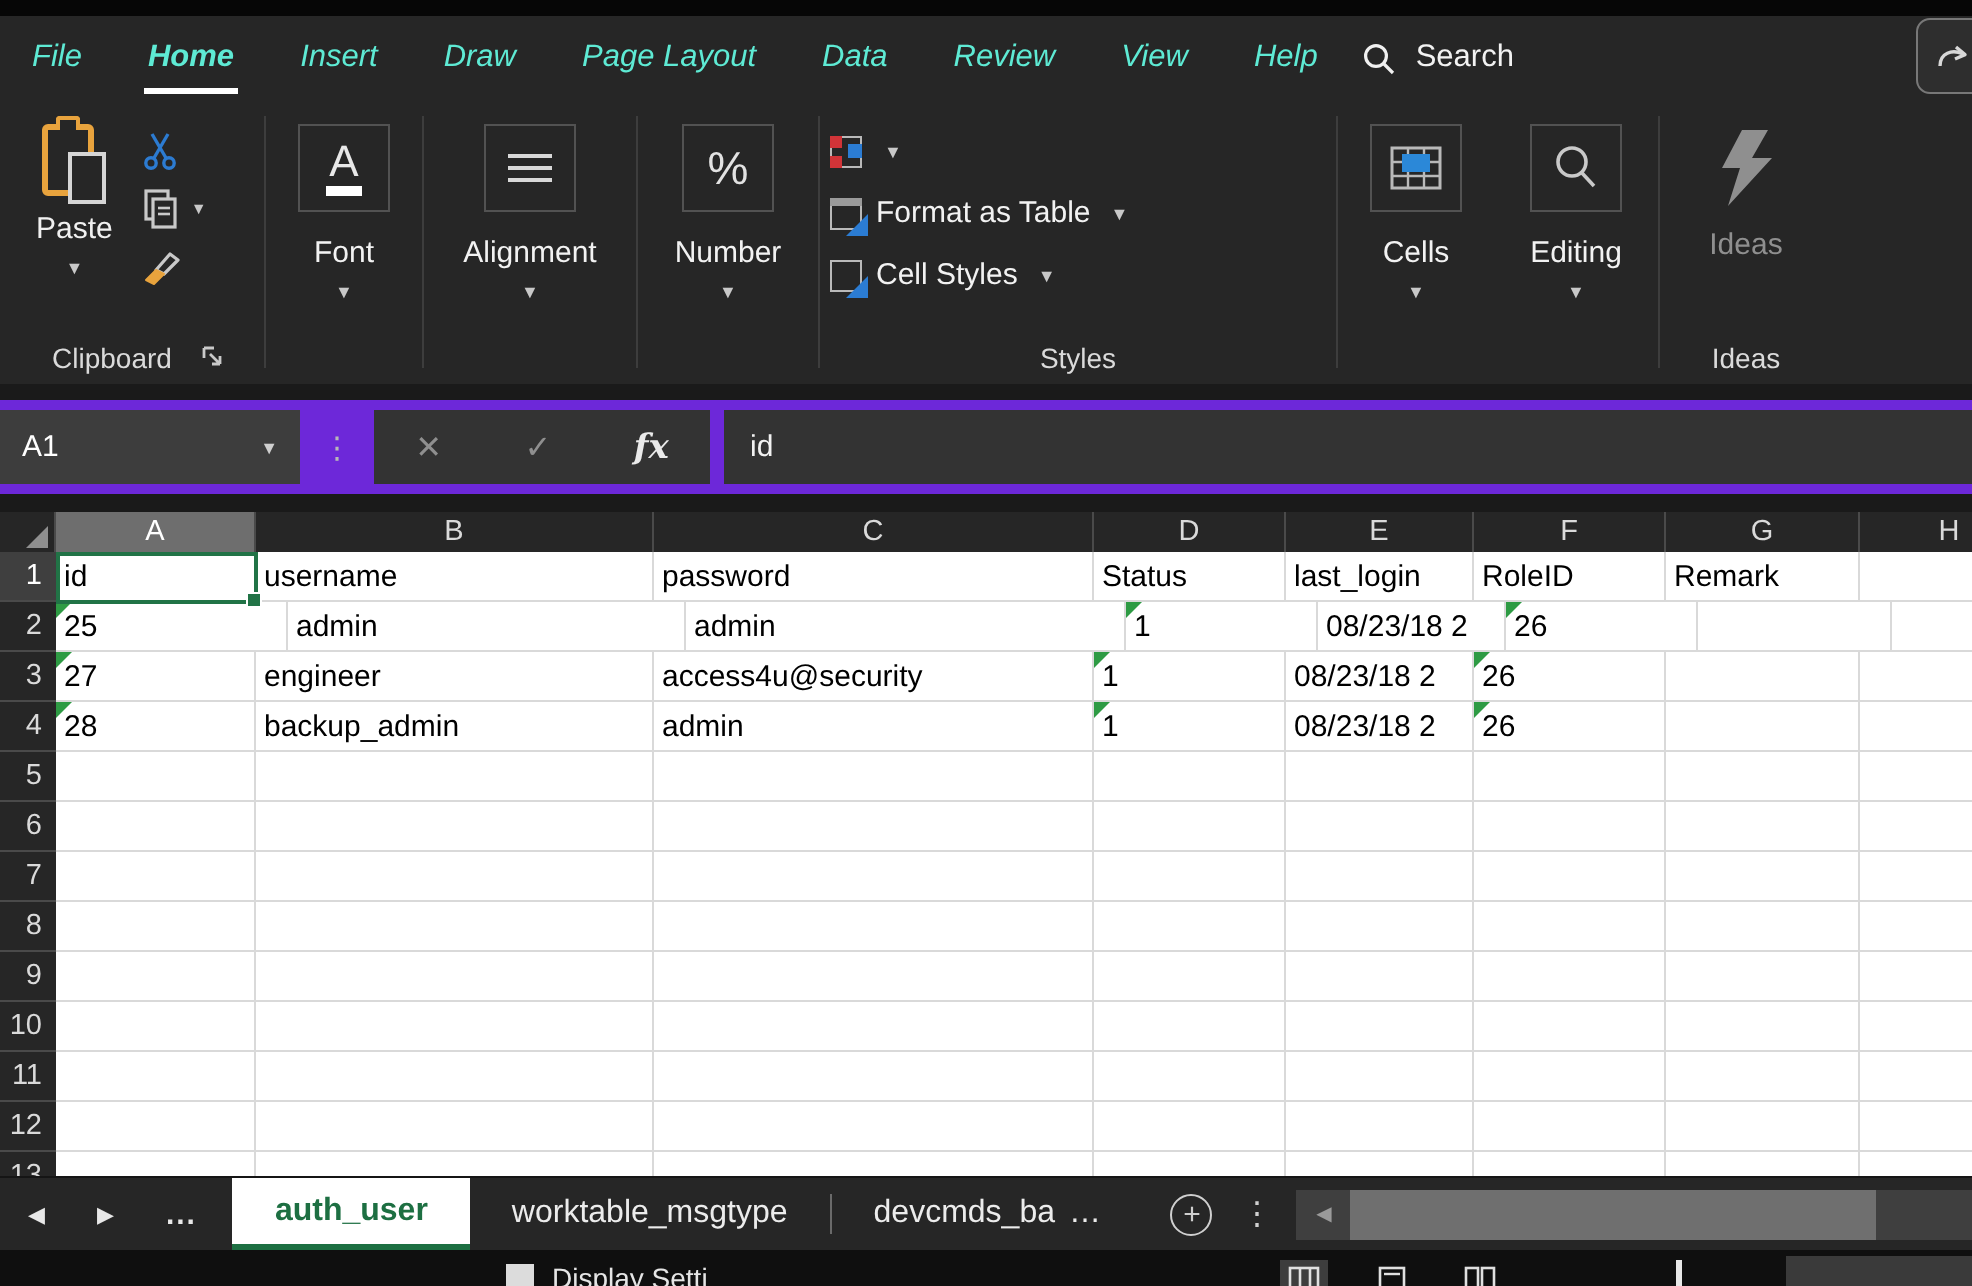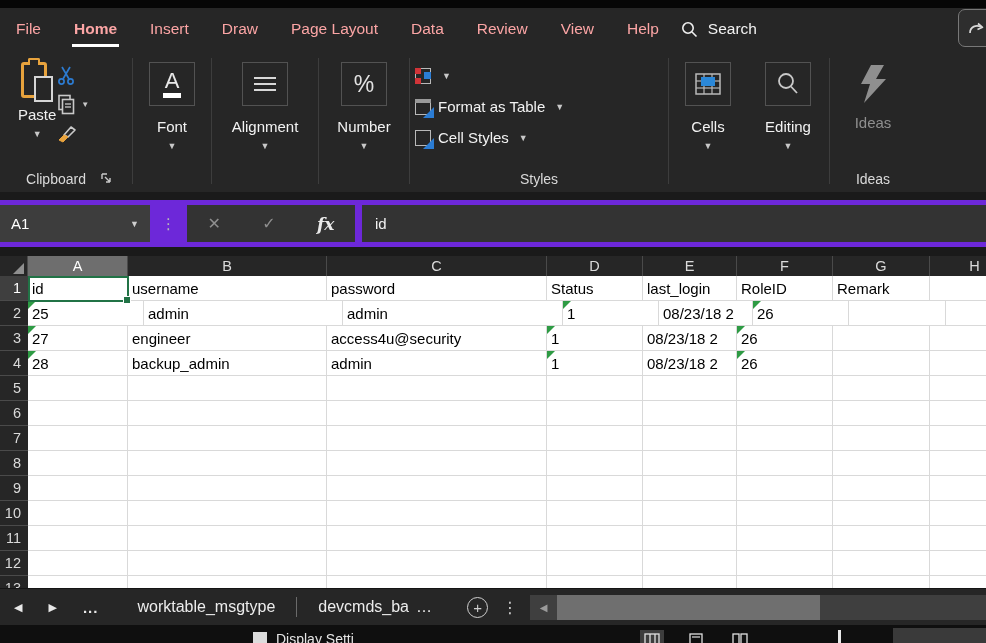--- a/index.html
+++ b/index.html
@@ -7,38 +7,38 @@
   .app {
     position:relative; width:986px; height:643px; overflow:hidden;
     background:#262626; color:#f0f0f0;
     font-family:"Liberation Sans","DejaVu Sans",sans-serif;
     -webkit-font-smoothing:antialiased;
   }
   
   .top-strip { height:8px; background:#060606; }
   .menubar { height:42px; display:flex; align-items:center; padding-left:16px; position:relative; font-size:15.5px; }
   .menu-list { display:flex; align-items:center; gap:33px; height:100%; }
-  .menu-item { position:relative; height:100%; display:flex; align-items:center; color:#fca5a5; cursor:default; }
+  .menu-item { position:relative; height:100%; display:flex; align-items:center; color:#5eead4; cursor:default;font-style:italic; }
   .menu-item.active { font-weight:bold; }
   .menu-item.active::after { content:""; position:absolute; left:-2px; right:-2px; bottom:3px; height:3px; background:#fff; }
   .menu-search { display:flex; align-items:center; gap:10px; margin-left:22px; color:#f2f2f2; }
   .share-btn { position:absolute; top:1px; right:-10px; width:38px; height:38px; border:1px solid #787878; border-radius:7px; display:flex; align-items:center; justify-content:center; background:#2e2e2e; }
   
   .ribbon { height:142px; display:flex; align-items:stretch; padding:4px 0 0 6px; position:relative; }
   .rsep { width:1px; background:#3d3d3d; margin:4px 0 8px; }
   .rgroup { position:relative; display:flex; flex-direction:column; align-items:center; }
   .rgroup-label { position:absolute; bottom:5px; font-size:14px; color:#dadada; white-space:nowrap; }
   .icon-box { width:46px; height:44px; border:1px solid #525252; margin-top:8px; display:flex; align-items:center; justify-content:center; }
   .glabel { margin-top:12px; font-size:15px; color:#f2f2f2; }
   .gcaret { margin-top:6px; font-size:9px; color:#c8c8c8; }
   .g-font { width:78px; } .g-align { width:106px; } .g-number { width:90px; }
   .g-cells { width:78px; } .g-editing { width:82px; } .g-ideas { width:86px; }
   
   .g-clip { width:126px; }
-  .clip-content { display:flex; margin-top:6px; width:100%; padding-left:12px; }
+  .clip-content { display:flex; gap:14px; margin-top:6px; width:100%; padding-left:12px; }
   .paste-btn { display:flex; flex-direction:column; align-items:center; }
   .clipboard-ic { position:relative; width:32px; height:40px; }
   .clip-back { position:absolute; left:0; top:2px; width:26px; height:36px; border:3px solid #e8a33d; border-radius:3px; }
   .clip-tab  { position:absolute; left:7px; top:-2px; width:12px; height:7px; border:2px solid #e8a33d; border-bottom:none; border-radius:2px 2px 0 0; background:#262626; }
   .clip-page { position:absolute; right:0; bottom:-2px; width:19px; height:26px; border:2px solid #d5d5d5; background:#262626; }
   .paste-label { margin-top:6px; font-size:15px; }
   .paste-caret { margin-top:6px; font-size:9px; color:#c8c8c8; }
   .clip-tools { display:flex; flex-direction:column; gap:7px; padding-top:4px; }
   .tool-row { display:flex; align-items:center; gap:5px; height:22px; }
   .tiny-caret { font-size:8px; color:#c8c8c8; }
@@ -489,20 +489,23 @@
       </div>
   </div>
 
   <div class="tabbar">
     <div class="tnav">
       <span class="arrow">◀</span>
       <span class="arrow">▶</span>
       <span class="dots">...</span>
     </div>
     <div class="tab-list">
+        <div class="tab active">
+          <span>auth_user</span>
+        </div>
         <div class="tab">
           <span>worktable_msgtype</span>
         </div>
         <div class="tab-sep"></div>
         <div class="tab">
           <span>devcmds_ba</span>
           <span class="trunc">…</span>
         </div>
       </div>
     <div class="add-sheet">+</div>

